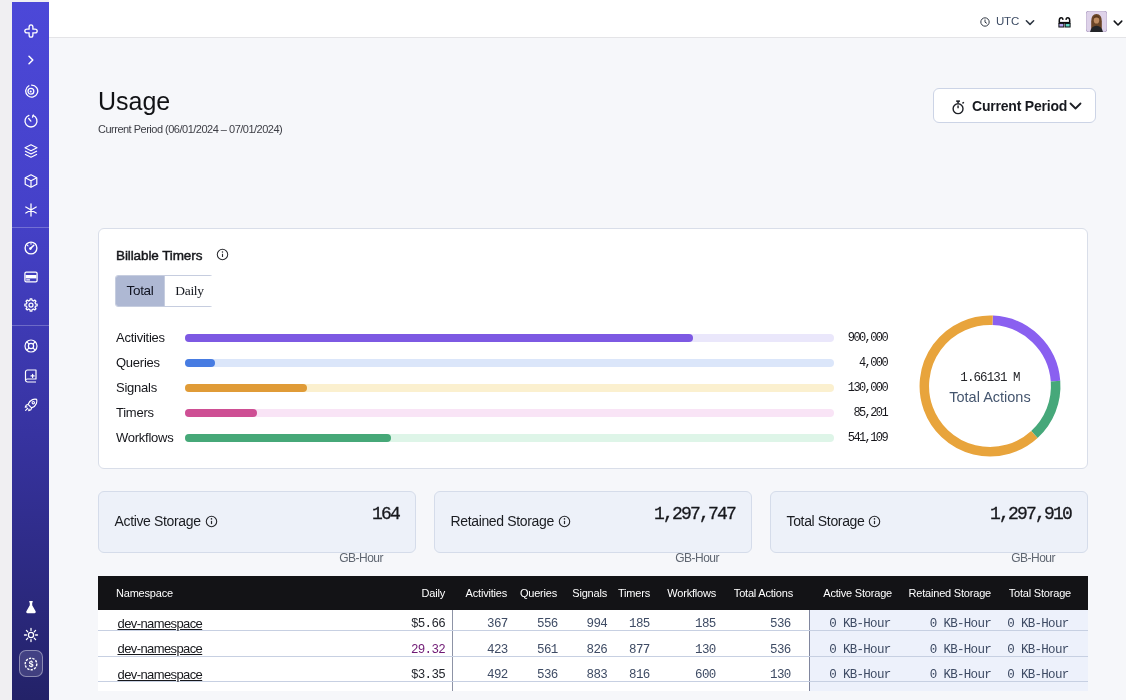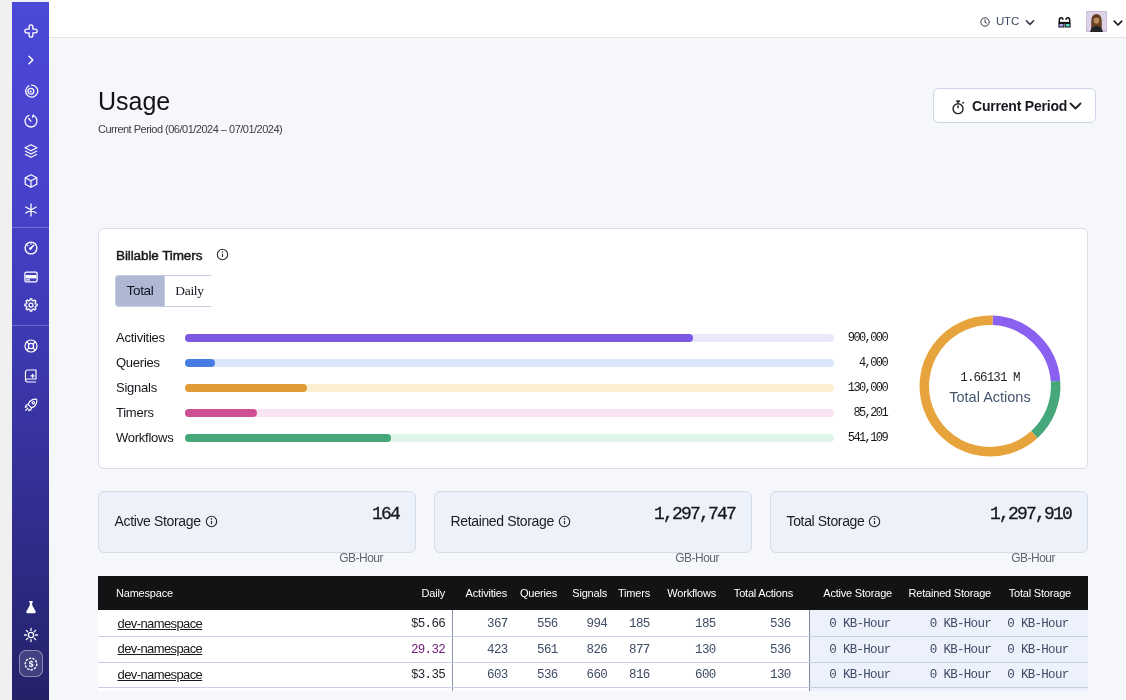--- a/index.html
+++ b/index.html
@@ -34,21 +34,21 @@
 .brow .track { position:absolute; left:86px; top:9px; width:649px; height:8px; border-radius:4px; }
 .brow .fill { position:absolute; left:86px; top:9px; height:8px; border-radius:4px; }
 .brow .val { position:absolute; right:202px; top:5.5px; font-size:12px; letter-spacing:-1.6px; color:#17171c; }
 .stat { position:absolute; top:491px; width:318px; height:62px; background:#edf1f9; border:1px solid #d5dcea; border-radius:6px; }
 .stat .lb { position:absolute; left:15.5px; top:20.5px; font-size:14px; font-weight:500; letter-spacing:-0.35px; color:#1a1c21; }
 .stat .vv { position:absolute; right:16px; top:12px; font-size:18px; letter-spacing:-1.8px; color:#17181d; -webkit-text-stroke:0.3px #17181d; }
 .stat .uu { position:absolute; right:32px; top:35px; font-size:12px; letter-spacing:-0.5px; color:#5f6671;margin-top:24px; }
 #tablewrap { position:absolute; left:98px; top:576px; width:990px; height:115px; background:#fff; }
 #thead { position:absolute; left:0; top:0; width:990px; height:34px; background:#131316; }
 #thead div { position:absolute; top:0; height:34px; line-height:34px; font-size:11px; font-weight:500; color:#fff; letter-spacing:-0.2px; }
-.trow { position:absolute; left:0; width:990px; height:27px; border-bottom:1px solid #c7d0e2; }
+.trow { position:absolute; left:0; width:990px; height:21px; border-bottom:1px solid #c7d0e2; }
 .trow div { position:absolute; top:7px; font-size:12.5px; }
 .rnum { letter-spacing:-0.7px; color:#3e4b64; }
 .bluebg { position:absolute; left:711px; top:34px; width:279px; height:81px; background:#edf1fb; border-left:1px solid #80869e; }
 .vline { position:absolute; top:34px; width:1px; height:81px; background:#8d93a6; }
 .link { text-decoration:underline; color:#17181c; }
 </style>
 </head>
 <body>
 <div id="app">
   <div id="topbar">
@@ -284,23 +284,23 @@
       <div class="mono rnum" style="right:438.5px">877</div>
       <div class="mono rnum" style="right:372.5px">130</div>
       <div class="mono rnum" style="right:297.5px">536</div>
       <div class="mono rnum" style="right:197.5px">0 KB-Hour</div>
       <div class="mono rnum" style="right:97px">0 KB-Hour</div>
       <div class="mono rnum" style="right:19.5px">0 KB-Hour</div>
     </div>
     <div class="trow" style="top:85px">
       <div class="link" style="left:19.5px;font-size:13px;top:5.5px;letter-spacing:-0.6px">dev-namespace</div>
       <div class="mono" style="right:643px;color:#22252c;letter-spacing:-0.7px">$3.35</div>
-      <div class="mono rnum" style="right:580.5px">603</div>
+      <div class="mono rnum" style="right:580.5px">492</div>
       <div class="mono rnum" style="right:530.5px">536</div>
-      <div class="mono rnum" style="right:481px">660</div>
+      <div class="mono rnum" style="right:481px">883</div>
       <div class="mono rnum" style="right:438.5px">816</div>
       <div class="mono rnum" style="right:372.5px">600</div>
       <div class="mono rnum" style="right:297.5px">130</div>
       <div class="mono rnum" style="right:197.5px">0 KB-Hour</div>
       <div class="mono rnum" style="right:97px">0 KB-Hour</div>
       <div class="mono rnum" style="right:19.5px">0 KB-Hour</div>
     </div>
   </div>
 </div>
 

